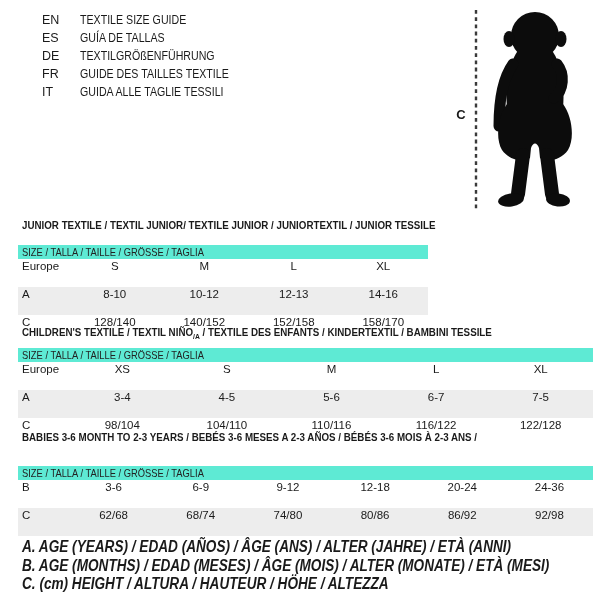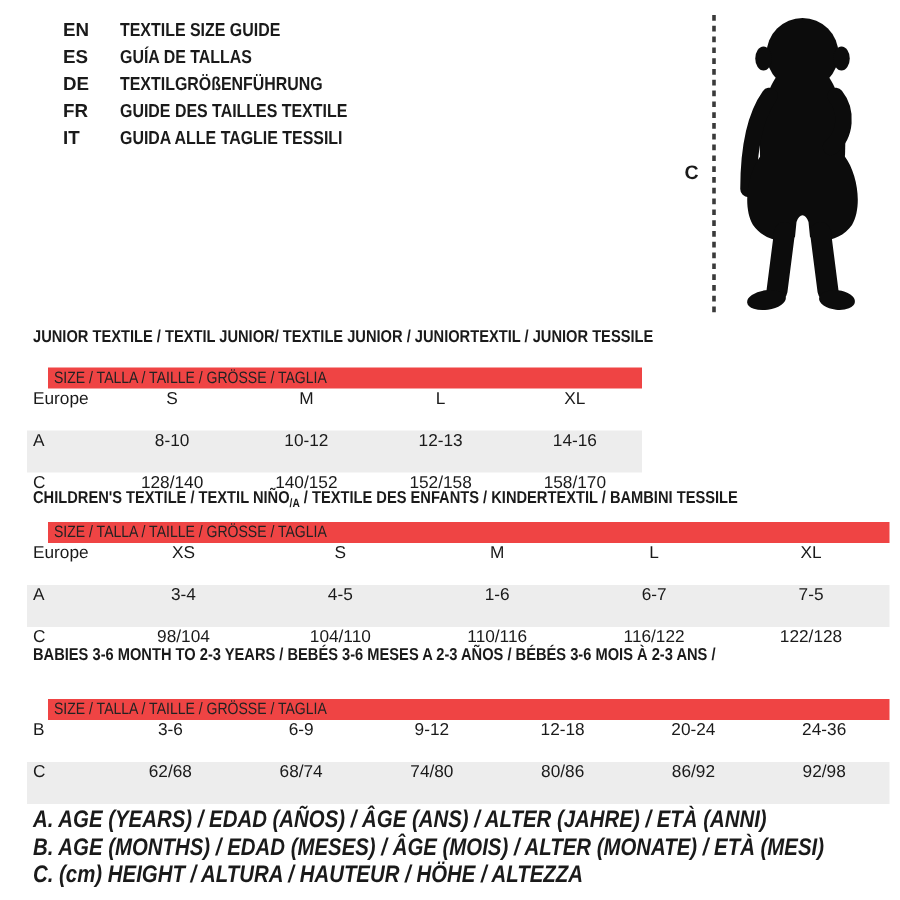--- a/index.html
+++ b/index.html
@@ -9,31 +9,31 @@
     font-family:"Liberation Sans", sans-serif;
     color:#1a1a1a;
     overflow:hidden;
   }
   body { position:relative; }
   .abs { position:absolute; }
   .cond { display:inline-block; transform:scaleX(0.85); transform-origin:0 50%; white-space:nowrap; }
 
   
   .lang { left:22px; top:11px; }
-  .lang-row { display:flex; line-height:18px; font-weight:bold; font-size:12.5px;padding-left:20px; }
+  .lang-row { display:flex; line-height:18px; font-weight:normal; font-size:12.5px;padding-left:20px; }
   .lang-code { width:38px; flex:0 0 38px; }
 
   
   .fig { left:450px; top:4px; width:145px; height:212px; }
   .measure-label { left:452px; top:107px; width:18px; text-align:center; font-weight:bold; font-size:13px; }
 
   
   .tbl { width:575px; font-size:11.5px; }
   .tbl.narrow { width:410px; }
-  .size-bar { height:14px; line-height:14px; background:#ef4444; padding-left:4px; font-size:11px; color:#222222;margin-left:14px; }
+  .size-bar { height:14px; line-height:14px; background:#5eead4; padding-left:4px; font-size:11px; color:#222222; }
   .trow { display:flex; height:28px; line-height:15px; }
   .trow:nth-child(3) { background:#ededed; }
   .tlabel { width:52px; flex:0 0 52px; padding-left:4px; }
   .tcell { flex:1; text-align:center; }
 
   .tbl-title { font-weight:bold; font-size:11.5px; line-height:13px;text-align:center; }
   .tbl-title sub { font-size:8px; }
   .title-2line { line-height:16px; }
 
   
@@ -126,21 +126,21 @@
     <span class="tcell">XS</span>
     <span class="tcell">S</span>
     <span class="tcell">M</span>
     <span class="tcell">L</span>
     <span class="tcell">XL</span>
   </div>
   <div class="trow">
     <span class="tlabel">A</span>
     <span class="tcell">3-4</span>
     <span class="tcell">4-5</span>
-    <span class="tcell">1-6</span>
+    <span class="tcell">5-6</span>
     <span class="tcell">6-7</span>
     <span class="tcell">7-5</span>
   </div>
   <div class="trow">
     <span class="tlabel">C</span>
     <span class="tcell">98/104</span>
     <span class="tcell">104/110</span>
     <span class="tcell">110/116</span>
     <span class="tcell">116/122</span>
     <span class="tcell">122/128</span>

